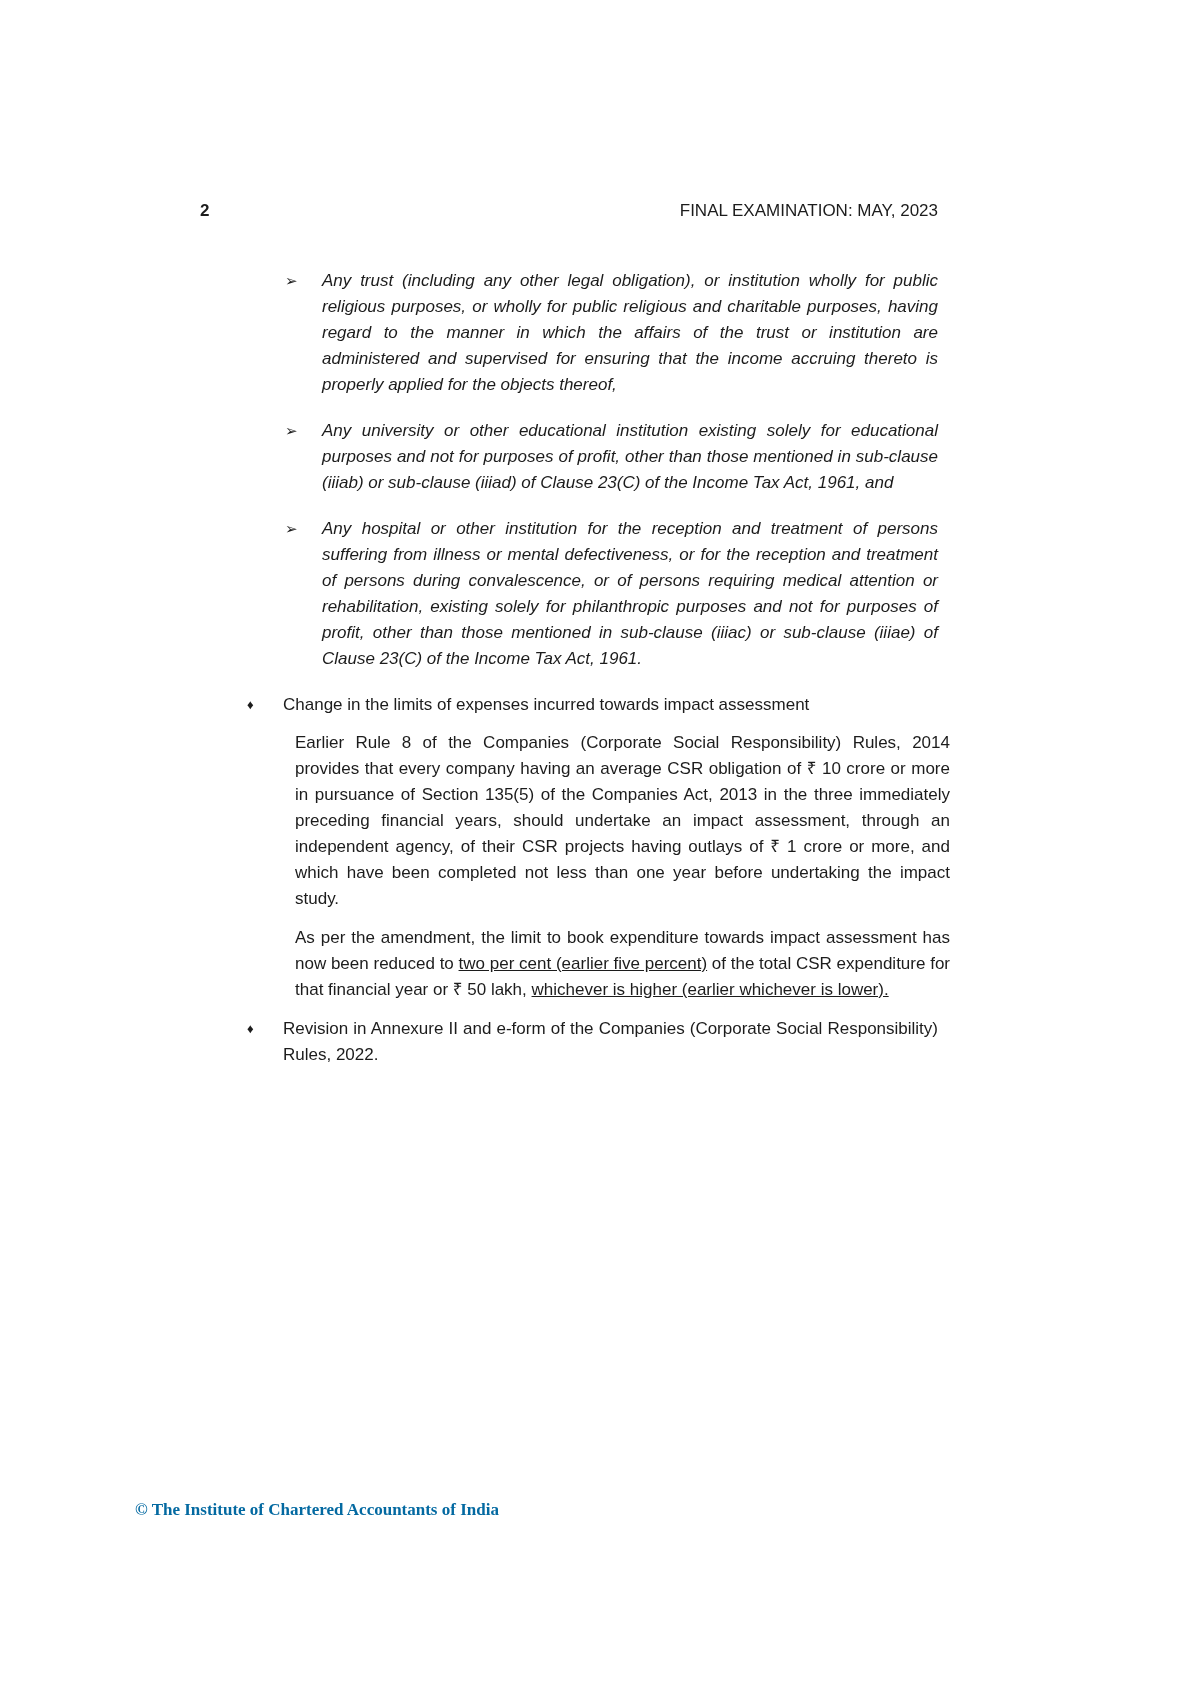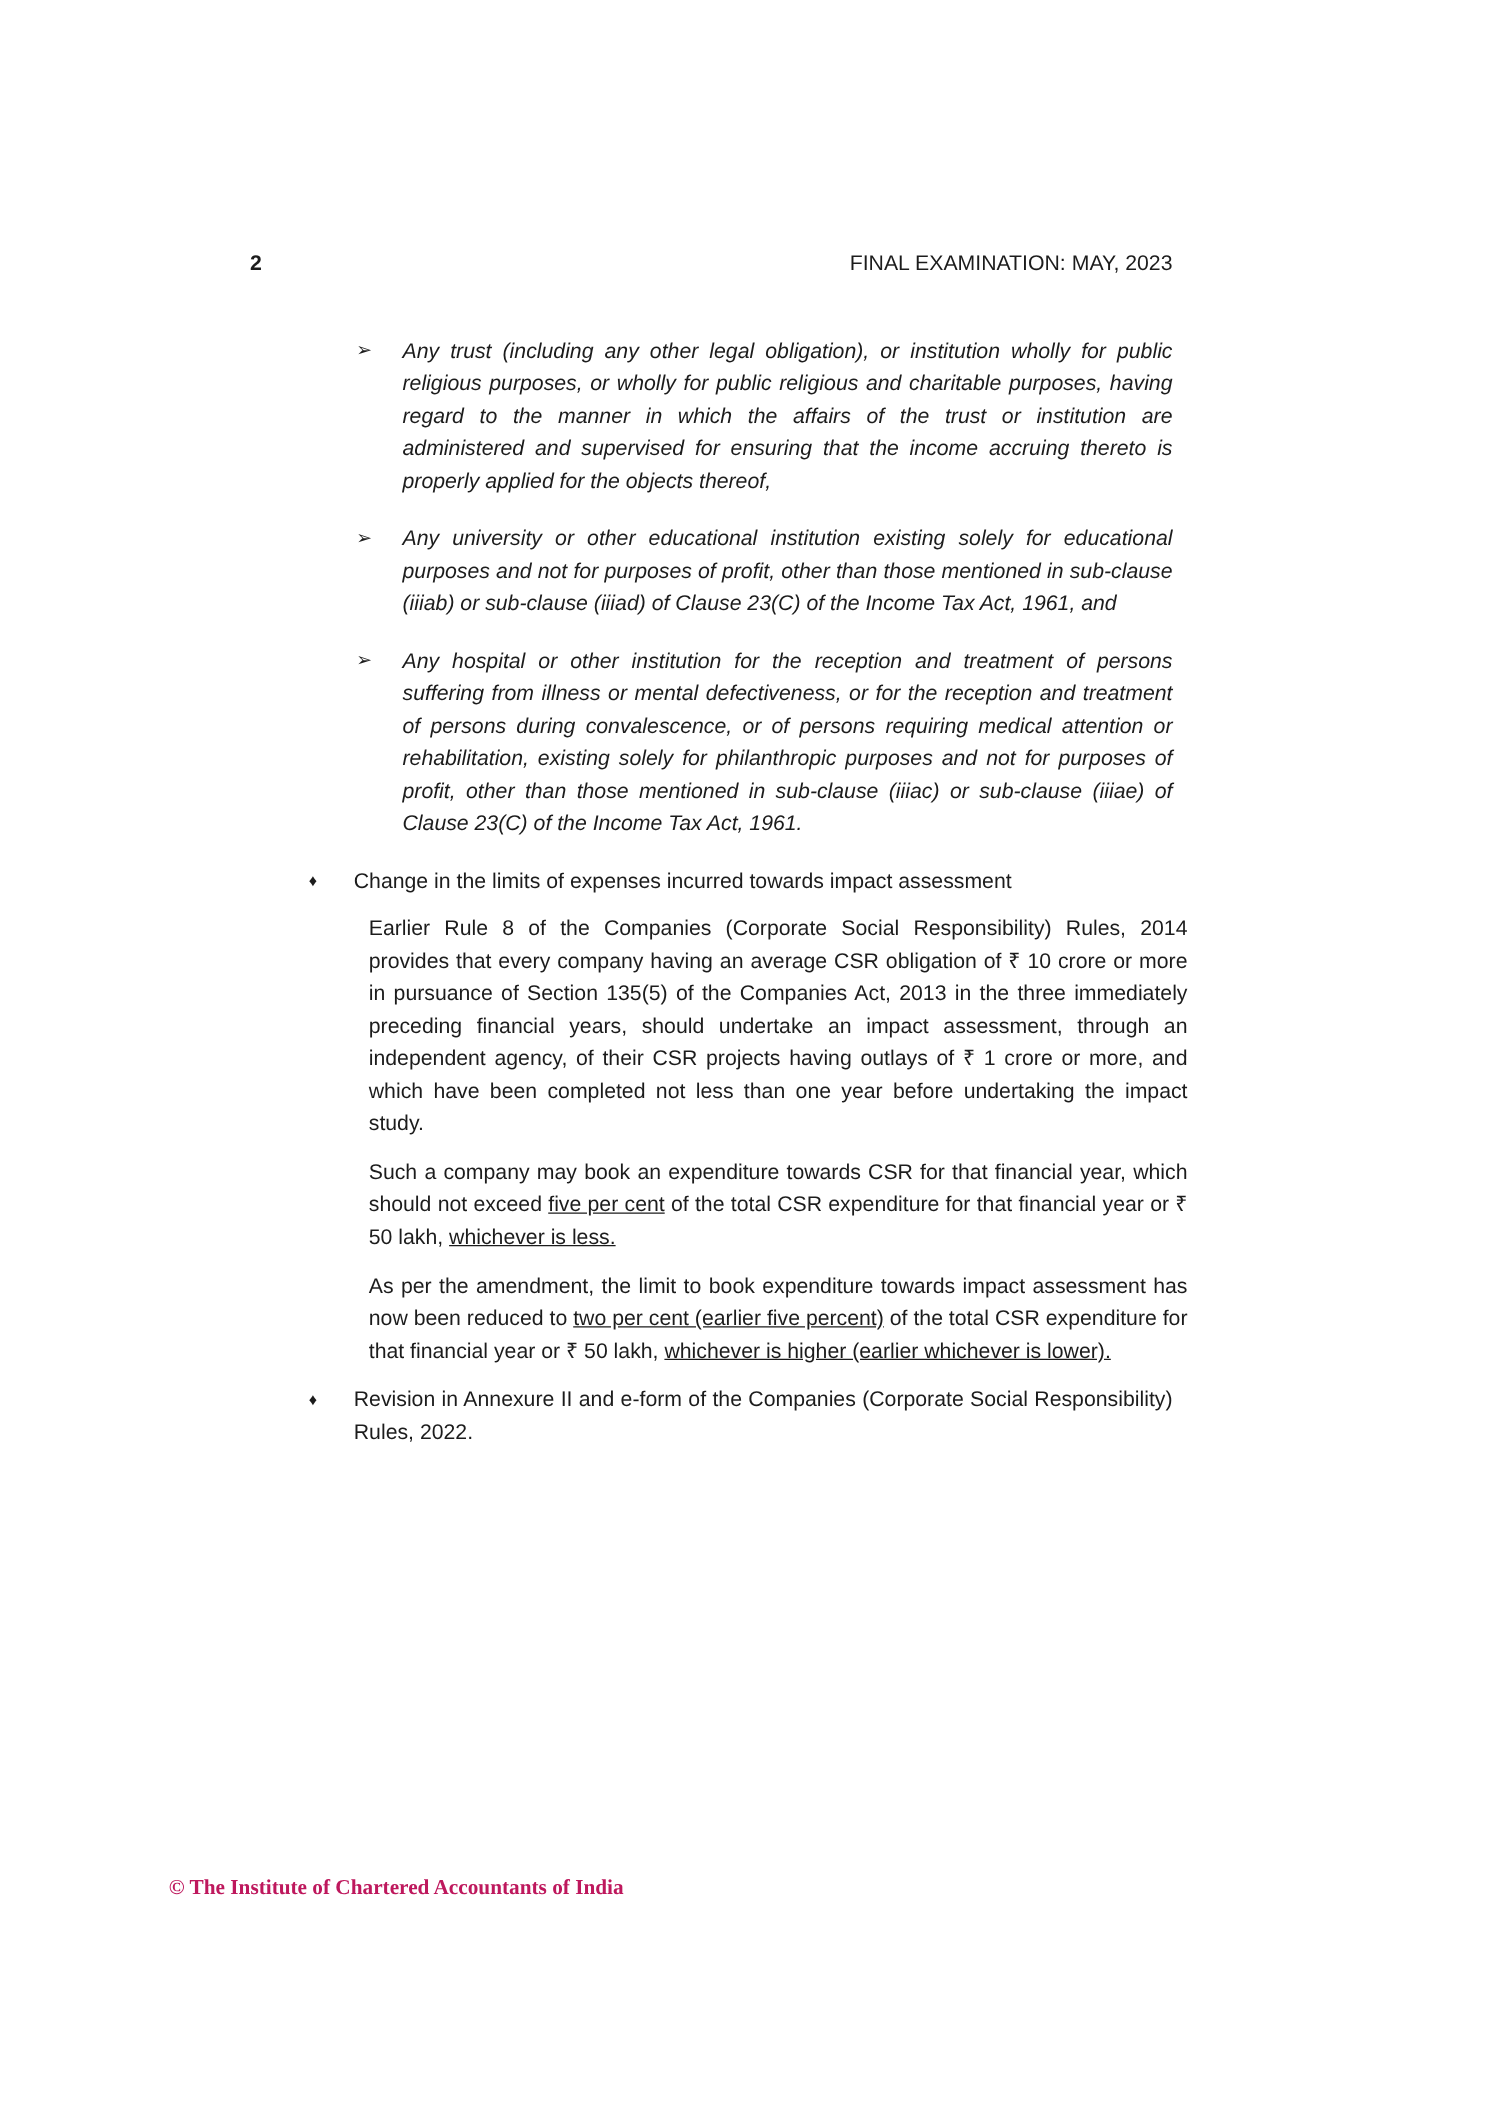--- a/index.html
+++ b/index.html
@@ -81,21 +81,21 @@
     margin-bottom: 13px;
   }
   .u { text-decoration: underline; }
   .footer {
     position: absolute;
     left: 135px;
     top: 1500px;
     font-family: "Liberation Serif", serif;
     font-weight: bold;
     font-size: 17px;
-    color: #be185d;
+    color: #0369a1;
   }
 </style>
 </head>
 <body>
 
 <div class="page">
 
   <div class="header">
     <span class="page-number">2</span>
     <span class="header-title">FINAL EXAMINATION: MAY, 2023</span>
@@ -118,21 +118,20 @@
       <div class="item-text">Any hospital or other institution for the reception and treatment of persons suffering from illness or mental defectiveness, or for the reception and treatment of persons during convalescence, or of persons requiring medical attention or rehabilitation, existing solely for philanthropic purposes and not for purposes of profit, other than those mentioned in sub-clause (iiiac) or sub-clause (iiiae) of Clause 23(C) of the Income Tax Act, 1961.</div>
     </div>
 
     <div class="diamond-item">
       <span class="marker">♦</span>
       <div class="section-heading">Change in the limits of expenses incurred towards impact assessment</div>
     </div>
 
     <p class="para">Earlier Rule 8 of the Companies (Corporate Social Responsibility) Rules, 2014 provides that every company having an average CSR obligation of ₹ 10 crore or more in pursuance of Section 135(5) of the Companies Act, 2013 in the three immediately preceding financial years, should undertake an impact assessment, through an independent agency, of their CSR projects having outlays of ₹ 1 crore or more, and which have been completed not less than one year before undertaking the impact study.</p>
 
-    <p class="para"><span>Such a company may book an expenditure towards CSR for that financial year, which should not exceed </span><span class="u">five per cent</span><span> of the total CSR expenditure for that financial year or ₹ 50 lakh, </span><span class="u">whichever is less.</span></p>
 
     <p class="para"><span>As per the amendment, the limit to book expenditure towards impact assessment has now been reduced to </span><span class="u">two per cent (earlier five percent)</span><span> of the total CSR expenditure for that financial year or ₹ 50 lakh, </span><span class="u">whichever is higher (earlier whichever is lower).</span></p>
 
     <div class="diamond-item">
       <span class="marker">♦</span>
       <div class="section-heading">Revision in Annexure II and e-form of the Companies (Corporate Social Responsibility) Rules, 2022.</div>
     </div>
 
 
   </div>

